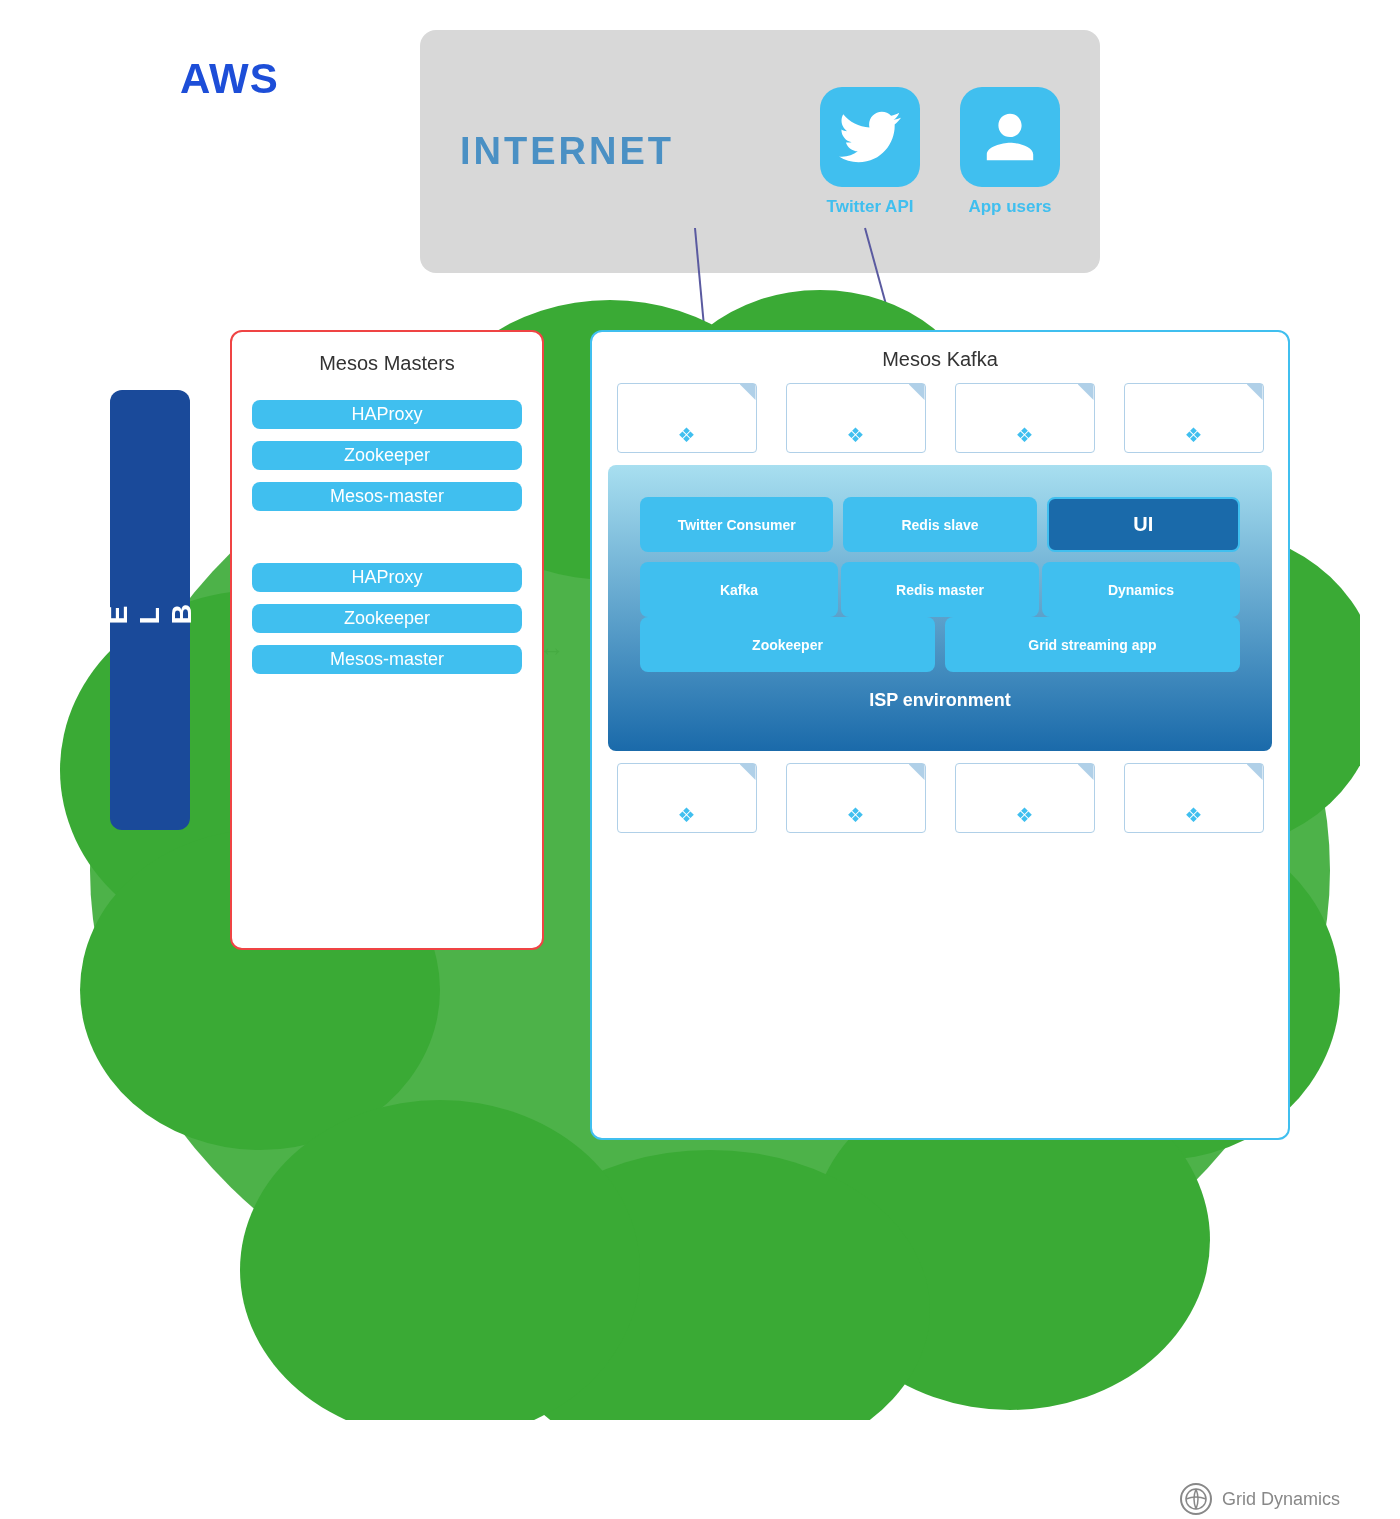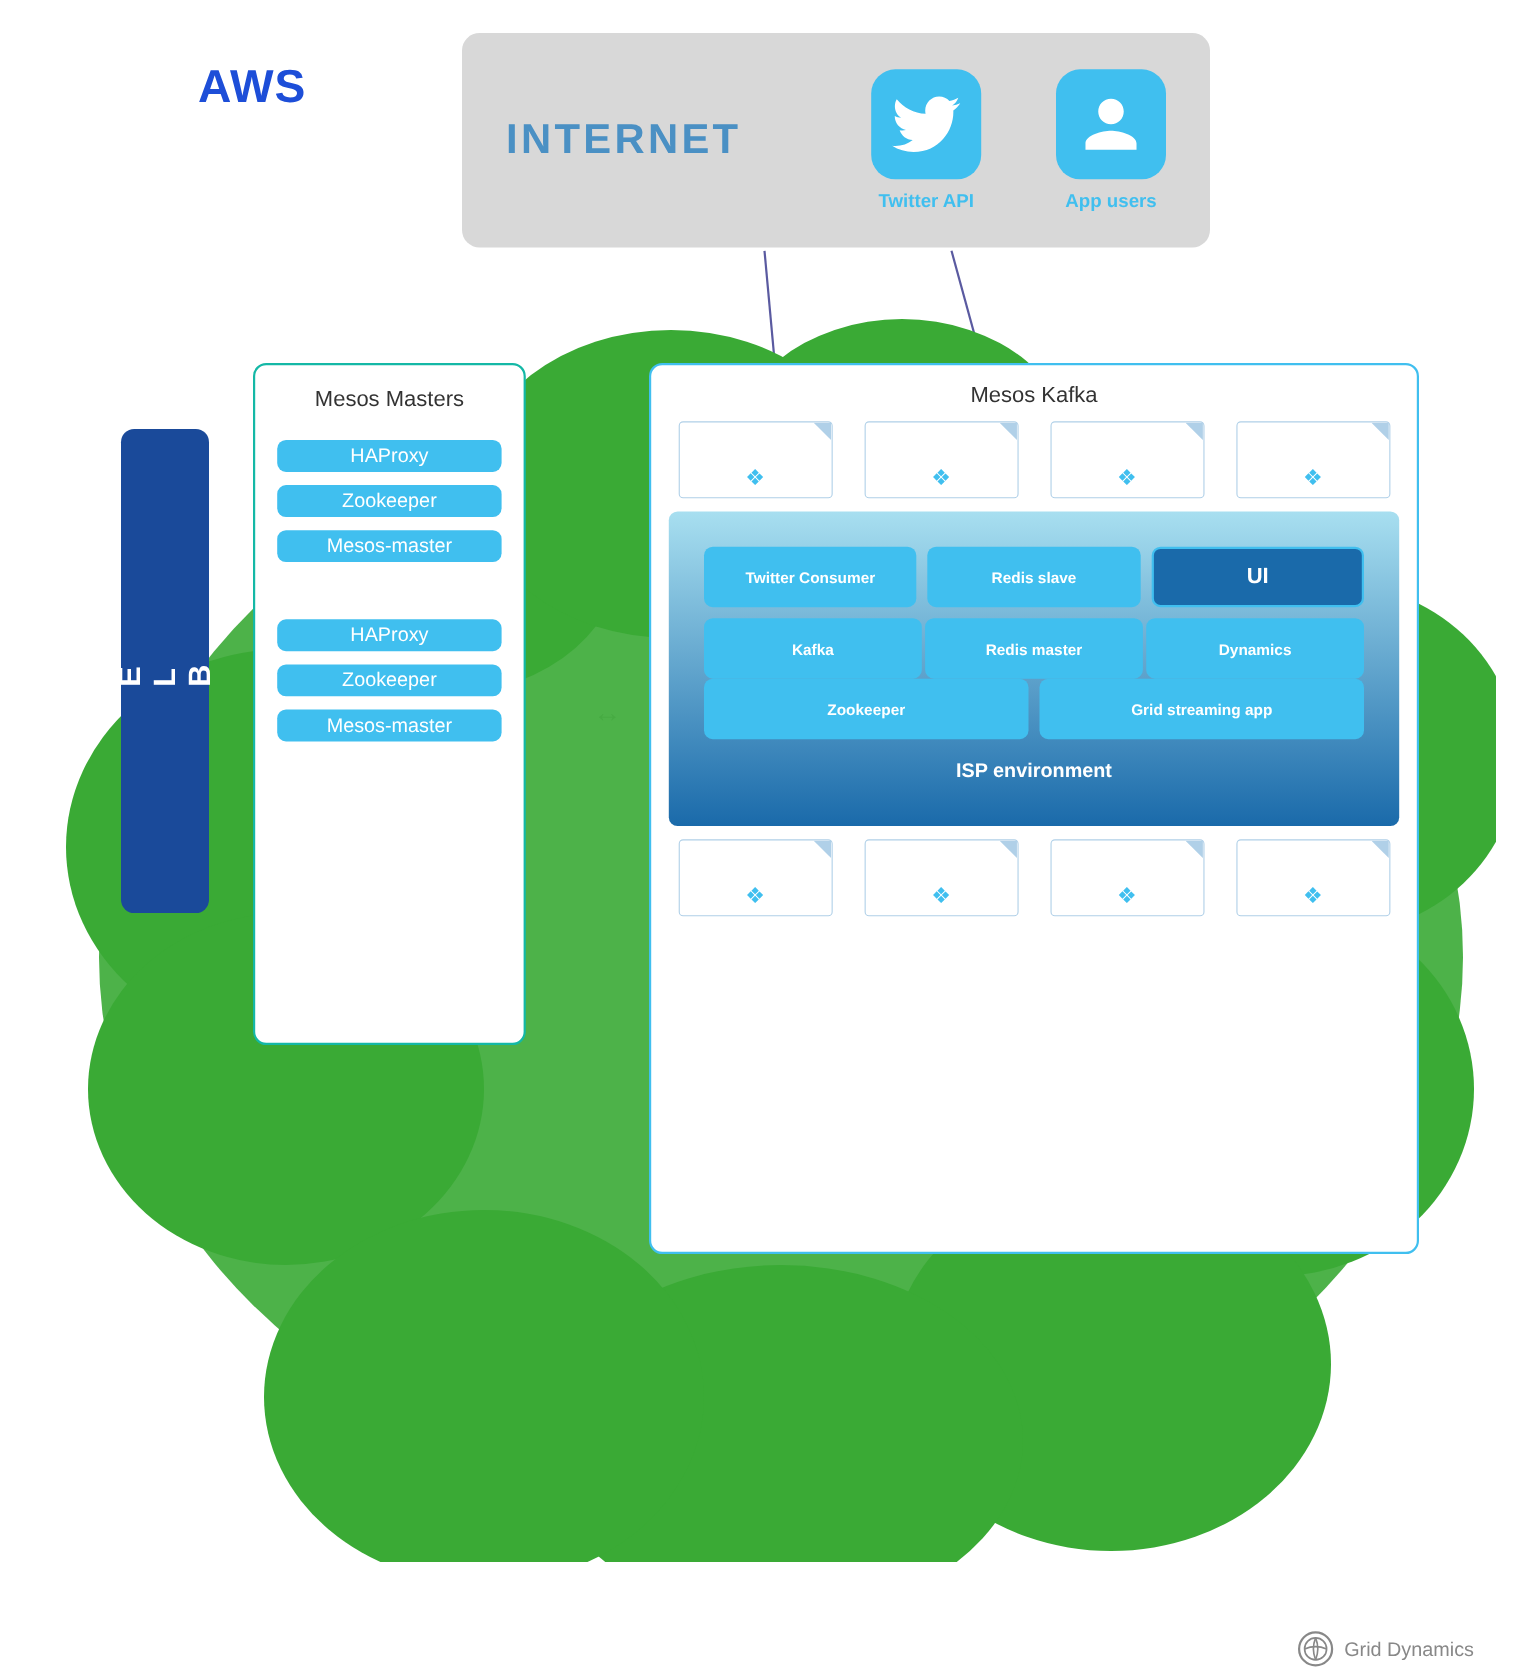--- a/index.html
+++ b/index.html
@@ -18,21 +18,21 @@
       position: relative;
       background: #fff;
     }
 
     
     .internet-box {
       position: absolute;
       top: 30px;
       left: 420px;
       width: 680px;
-      height: 195px;
+      height: 243px;
       background: #d8d8d8;
       border-radius: 16px;
       display: flex;
       align-items: center;
       padding: 20px 40px;
       gap: 30px;
     }
 
     .internet-label {
       font-size: 38px;
@@ -46,21 +46,20 @@
       display: flex;
       gap: 40px;
       align-items: flex-end;
     }
 
     .internet-icon-item {
       display: flex;
       flex-direction: column;
       align-items: center;
       gap: 10px;
-      margin-left: 28px;
     }
 
     .icon-box {
       width: 100px;
       height: 100px;
       border-radius: 22px;
       display: flex;
       align-items: center;
       justify-content: center;
       font-size: 52px;
@@ -113,24 +112,24 @@
       text-orientation: mixed;
       transform: rotate(180deg);
       letter-spacing: 8px;
     }
 
     
     .mesos-masters-box {
       position: absolute;
       top: 330px;
       left: 230px;
-      width: 248px;
+      width: 314px;
       height: 620px;
       background: white;
-      border: 2px solid #14b8a6;
+      border: 2px solid #ef4444;
       border-radius: 12px;
       padding: 20px;
     }
 
     .mesos-masters-title {
       font-size: 20px;
       color: #333;
       text-align: center;
       margin-bottom: 25px;
       font-weight: 500;

